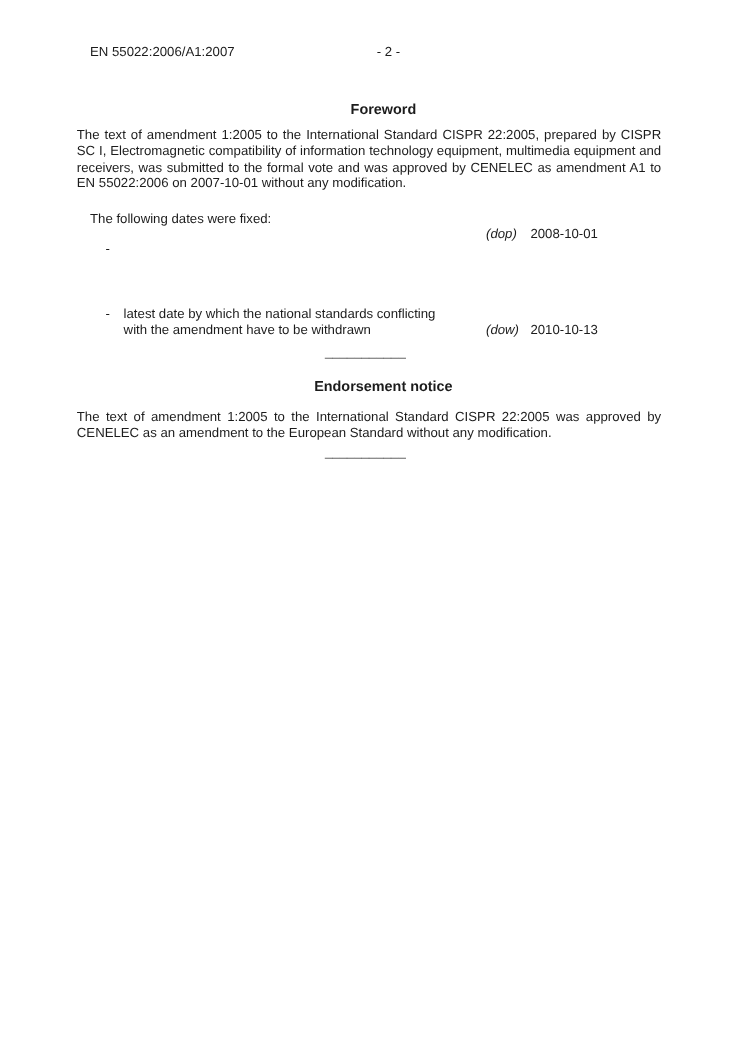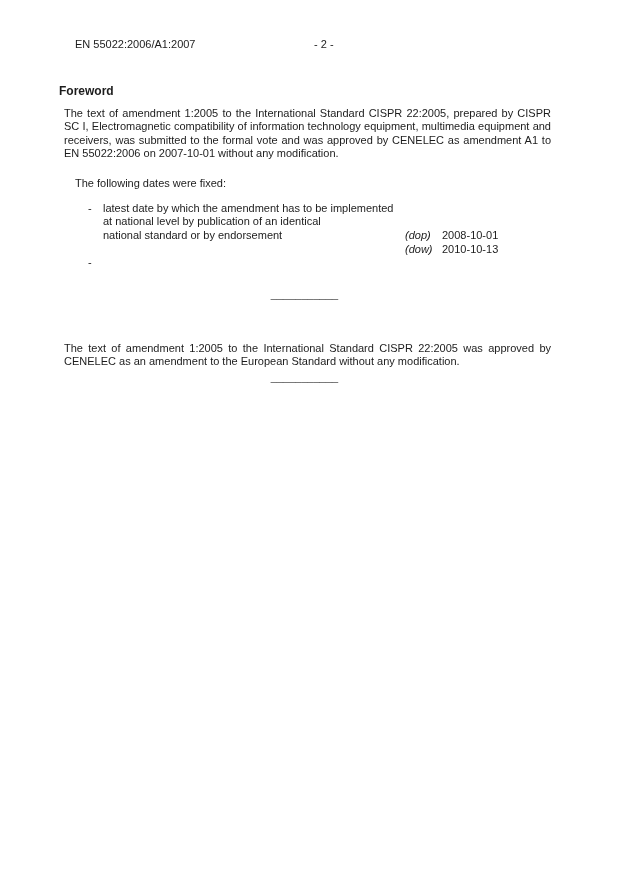--- a/index.html
+++ b/index.html
@@ -18,22 +18,22 @@
     top: 38px; left: 75px;
     font-size: 11px;
   }
   .hdr-page {
     position: absolute;
     top: 38px; left: 314px;
     font-size: 11px;
   }
   .section-title {
     position: absolute;
-    left: 59px; width: 487px;
-    text-align: left;
+    left: 76px; width: 487px;
+    text-align: center;
     font-weight: bold;
     font-size: 12px;
   }
   .t-foreword { top: 84px; }
   .t-endorsement { top: 315px; }
   .para {
     position: absolute;
     left: 64px; width: 487px;
     font-size: 11px;
     line-height: 13.4px;
@@ -92,33 +92,33 @@
   <div class="hdr-page">- 2 -</div>
 
   <div class="section-title t-foreword">Foreword</div>
 
   <div class="para para1">The text of amendment 1:2005 to the International Standard CISPR 22:2005, prepared by CISPR SC I, Electromagnetic compatibility of information technology equipment, multimedia equipment and receivers, was submitted to the formal vote and was approved by CENELEC as amendment A1 to EN 55022:2006 on 2007-10-01 without any modification.</div>
 
   <div class="dates-intro">The following dates were fixed:</div>
 
   <div class="date-item item1">
     <span class="dash">-</span>
-    <div class="itxt">latest date by which the amendment has to be implemented
-at national level by publication of an identical
-national standard or by endorsement</div>
     <span class="abbr">(dop)</span>
     <span class="dval">2008-10-01</span>
   </div>
 
   <div class="date-item item2">
     <span class="dash">-</span>
+    <div class="itxt">latest date by which the national standards conflicting
+with the amendment have to be withdrawn</div>
     <span class="abbr">(dow)</span>
     <span class="dval">2010-10-13</span>
   </div>
 
   <div class="separator sep1">___________</div>
 
+  <div class="section-title t-endorsement">Endorsement notice</div>
 
   <div class="para para2">The text of amendment 1:2005 to the International Standard CISPR 22:2005 was approved by CENELEC as an amendment to the European Standard without any modification.</div>
 
   <div class="separator sep2">___________</div>
 
 </div>
 
 </body></html>

